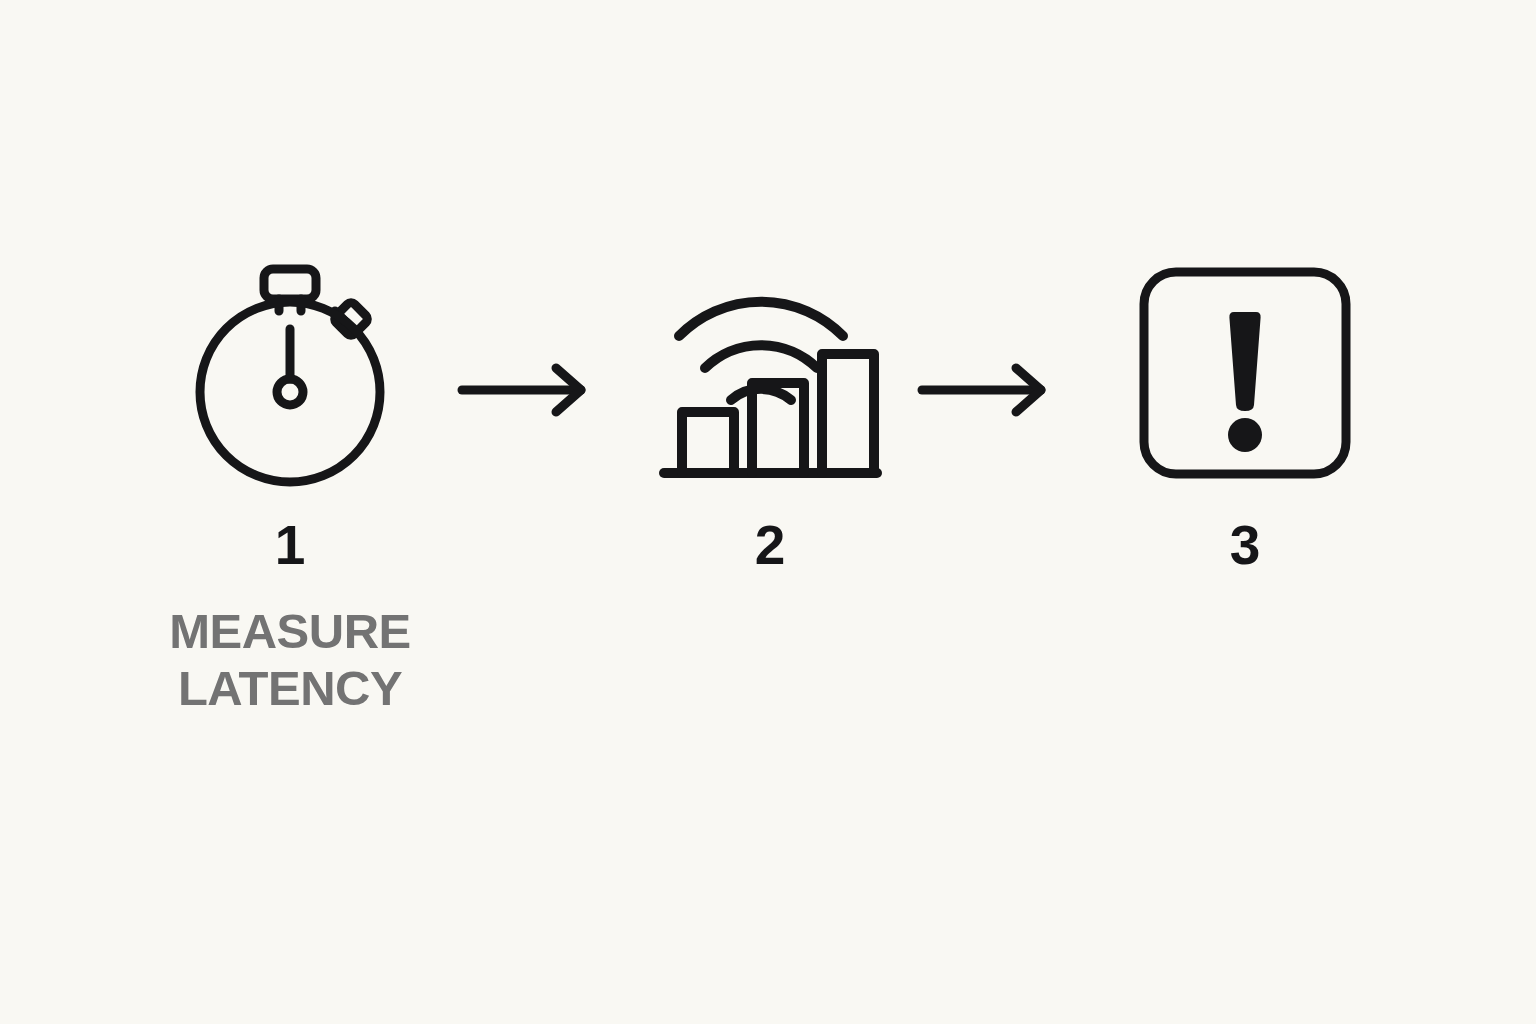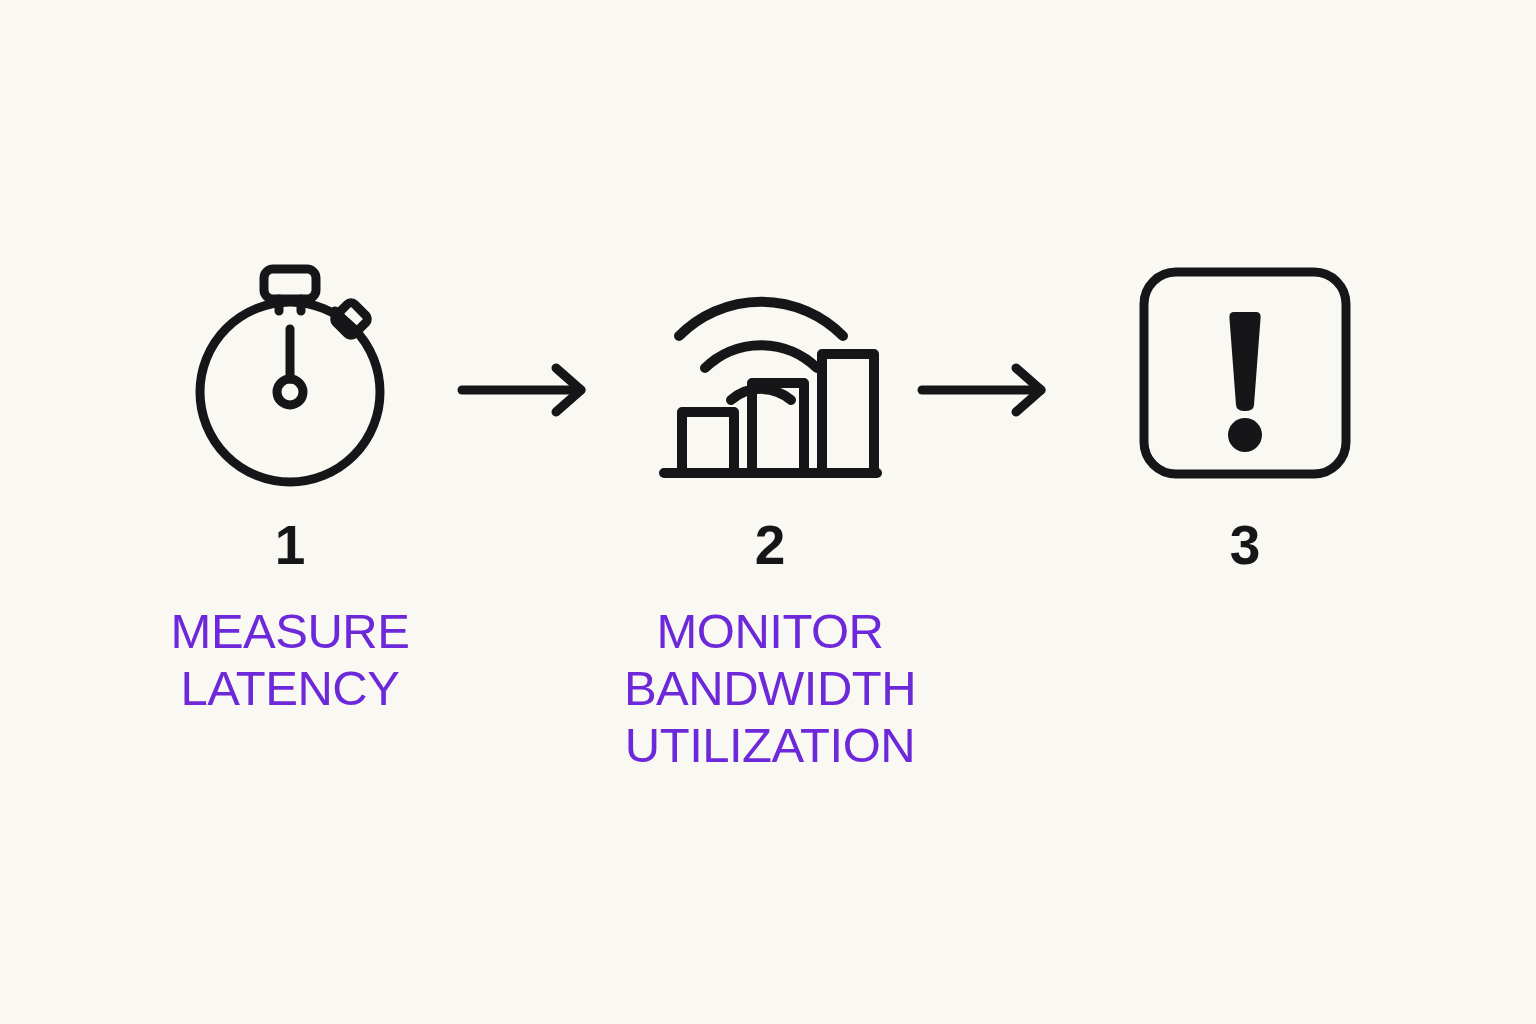--- a/index.html
+++ b/index.html
@@ -56,23 +56,23 @@
     font-size: 55px;
     font-weight: 700;
     line-height: 1;
     color: #161618;
     letter-spacing: 0px;
   }
 
   .step-label {
     margin-top: 30px;
     font-size: 49px;
-    font-weight: 400;
+    font-weight: 700;
     line-height: 57px;
-    color: #6d28d9;
+    color: #737373;
     letter-spacing: -0.5px;
     text-transform: uppercase;
     white-space: pre-line;
   }
 
   
   .arrow {
     position: absolute;
     top: 360px;
     width: 150px;
@@ -126,23 +126,20 @@
           <path d="M73 139 A 46 46 0 0 1 133 139"></path>
 
           <path d="M6 212 L219 212"></path>
 
           <path d="M24 212 L24 151 L76 151 L76 212"></path>
           <path d="M94 212 L94 122 L146 122 L146 212"></path>
           <path d="M164 212 L164 93 L216 93 L216 212"></path>
         </svg>
       </div>
       <div class="step-number">2</div>
-      <div class="step-label">MONITOR
-BANDWIDTH
-UTILIZATION</div>
     </div>
 
     <div class="arrow arrow-2">
       <svg width="150" height="60" viewBox="0 0 150 60" fill="none" stroke="#161618" stroke-width="9" stroke-linecap="round" stroke-linejoin="round">
         <path d="M7 30 L126 30"></path>
         <path d="M101 8 L126 30 L101 52"></path>
       </svg>
     </div>
 
     <div class="step step-3">

